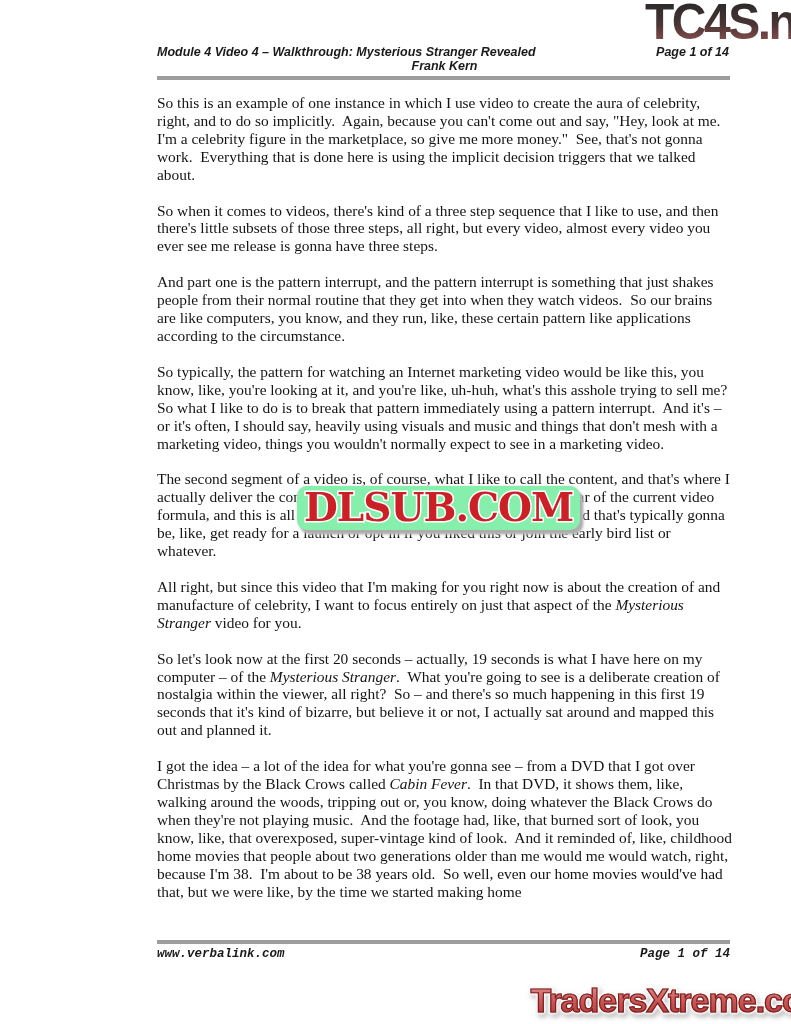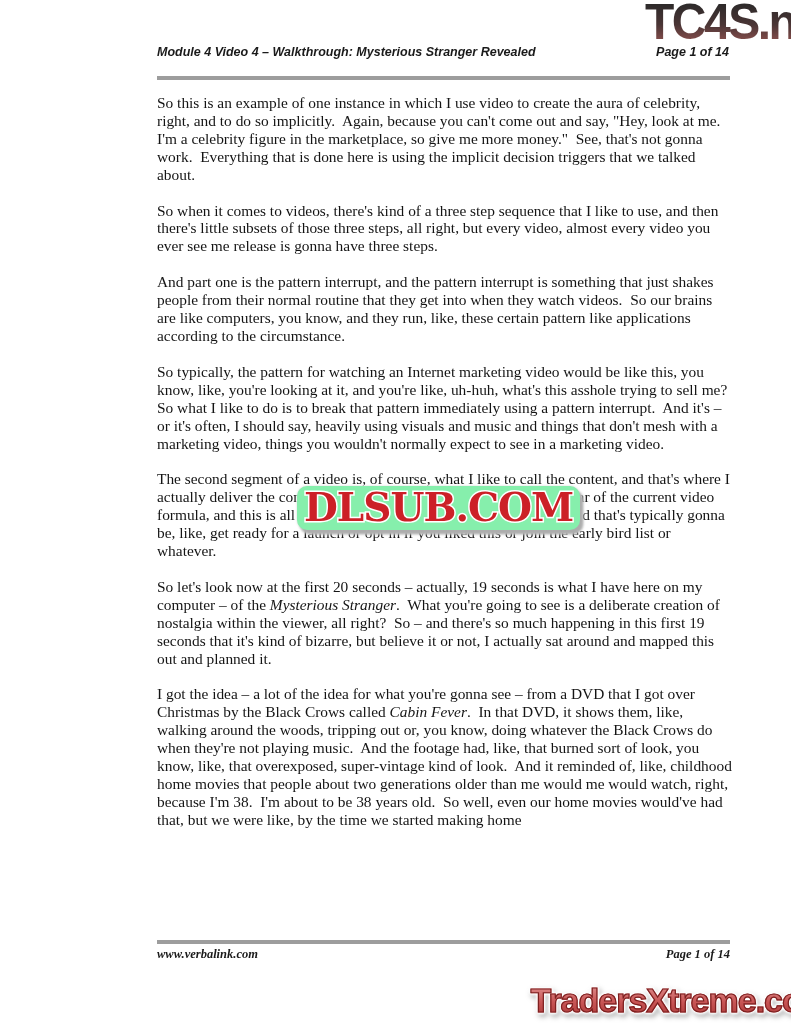--- a/index.html
+++ b/index.html
@@ -35,48 +35,50 @@
   .watermark{position:absolute;left:253px;top:486px;z-index:5;
     font-family:"DejaVu Serif", serif;font-weight:bold;
     font-size:39px;line-height:40px;letter-spacing:-1px;
     color:#cc2027;background:#86efac;padding:1px 7px 3px 7px;border-radius:10px;
     -webkit-text-stroke:3px #fff;paint-order:stroke fill;
     filter:drop-shadow(3px 4px 1px #adadad) drop-shadow(0 0 1px #d8d8d8);}
 
   
   .footer-row{position:absolute;top:947px;left:113px;width:573px;
     display:flex;justify-content:space-between;
-    font-family:Liberation Serif, serif;font-weight:bold;font-style:italic;font-size:12.5px;color:#1a1a1a;}
+    font-family:Liberation Mono, monospace;font-weight:bold;font-style:italic;font-size:12.5px;color:#1a1a1a;}
 
   
   .brand-bottom{position:absolute;top:980px;right:4px;
     font-family:"Liberation Sans", sans-serif;font-weight:bold;
     font-size:34px;letter-spacing:-1px;line-height:40px;
     background:linear-gradient(to bottom,#e09191 10%,#c85555 55%,#a83434 100%);
     -webkit-background-clip:text;background-clip:text;color:transparent;
     -webkit-text-stroke:1.2px #7d2020;paint-order:stroke fill;
     filter:drop-shadow(0 0 1px #fff) drop-shadow(0 0 1px #fff) drop-shadow(0 0 1.5px #fff) drop-shadow(2px 3px 2px #bdbdbd);}
 </style>
 </head>
 <body>
 
 <div class="page">
 
   <div class="brand-top">TC4S.net</div>
 
   <div class="header-line1">Module 4 Video 4 – Walkthrough: Mysterious Stranger Revealed</div>
   <div class="header-page">Page 1 of 14</div>
+  <div class="header-author">Frank Kern</div>
   <div class="rule rule-top"></div>
 
   <div class="transcript" id="transcript">
       <p><span>So this is an example of one instance in which I use video to create the aura of celebrity, right, and to do so implicitly.  Again, because you can't come out and say, "Hey, look at me.  I'm a celebrity figure in the marketplace, so give me more money."  See, that's not gonna work.  Everything that is done here is using the implicit decision triggers that we talked about.</span></p>
       <p><span>So when it comes to videos, there's kind of a three step sequence that I like to use, and then there's little subsets of those three steps, all right, but every video, almost every video you ever see me release is gonna have three steps.</span></p>
       <p><span>And part one is the pattern interrupt, and the pattern interrupt is something that just shakes people from their normal routine that they get into when they watch videos.  So our brains are like computers, you know, and they run, like, these certain pattern like applications according to the circumstance.</span></p>
       <p><span>So typically, the pattern for watching an Internet marketing video would be like this, you know, like, you're looking at it, and you're like, uh-huh, what's this asshole trying to sell me?  So what I like to do is to break that pattern immediately using a pattern interrupt.  And it's – or it's often, I should say, heavily using visuals and music and things that don't mesh with a marketing video, things you wouldn't normally expect to see in a marketing video.</span></p>
       <p><span>The second segment of a video is, of course, what I like to call the content, and that's where I actually deliver the content of the video, all right?  And the third pillar of the current video formula, and this is all done within one video, is the call to action, and that's typically gonna be, like, get ready for a launch or opt in if you liked this or join the early bird list or whatever.</span></p>
+      <p><span>All right, but since this video that I'm making for you right now is about the creation of and manufacture of celebrity, I want to focus entirely on just that aspect of the </span><em>Mysterious Stranger</em><span> video for you.</span></p>
       <p><span>So let's look now at the first 20 seconds – actually, 19 seconds is what I have here on my computer – of the </span><em>Mysterious Stranger</em><span>.  What you're going to see is a deliberate creation of nostalgia within the viewer, all right?  So – and there's so much happening in this first 19 seconds that it's kind of bizarre, but believe it or not, I actually sat around and mapped this out and planned it.</span></p>
       <p><span>I got the idea – a lot of the idea for what you're gonna see – from a DVD that I got over Christmas by the Black Crows called </span><em>Cabin Fever</em><span>.  In that DVD, it shows them, like, walking around the woods, tripping out or, you know, doing whatever the Black Crows do when they're not playing music.  And the footage had, like, that burned sort of look, you know, like, that overexposed, super-vintage kind of look.  And it reminded of, like, childhood home movies that people about two generations older than me would me would watch, right, because I'm 38.  I'm about to be 38 years old.  So well, even our home movies would've had that, but we were like, by the time we started making home</span></p>
     </div>
 
   <div class="watermark">DLSUB.COM</div>
 
   <div class="rule rule-bottom"></div>
   <div class="footer-row">
     <span>www.verbalink.com</span>
     <span>Page 1 of 14</span>

